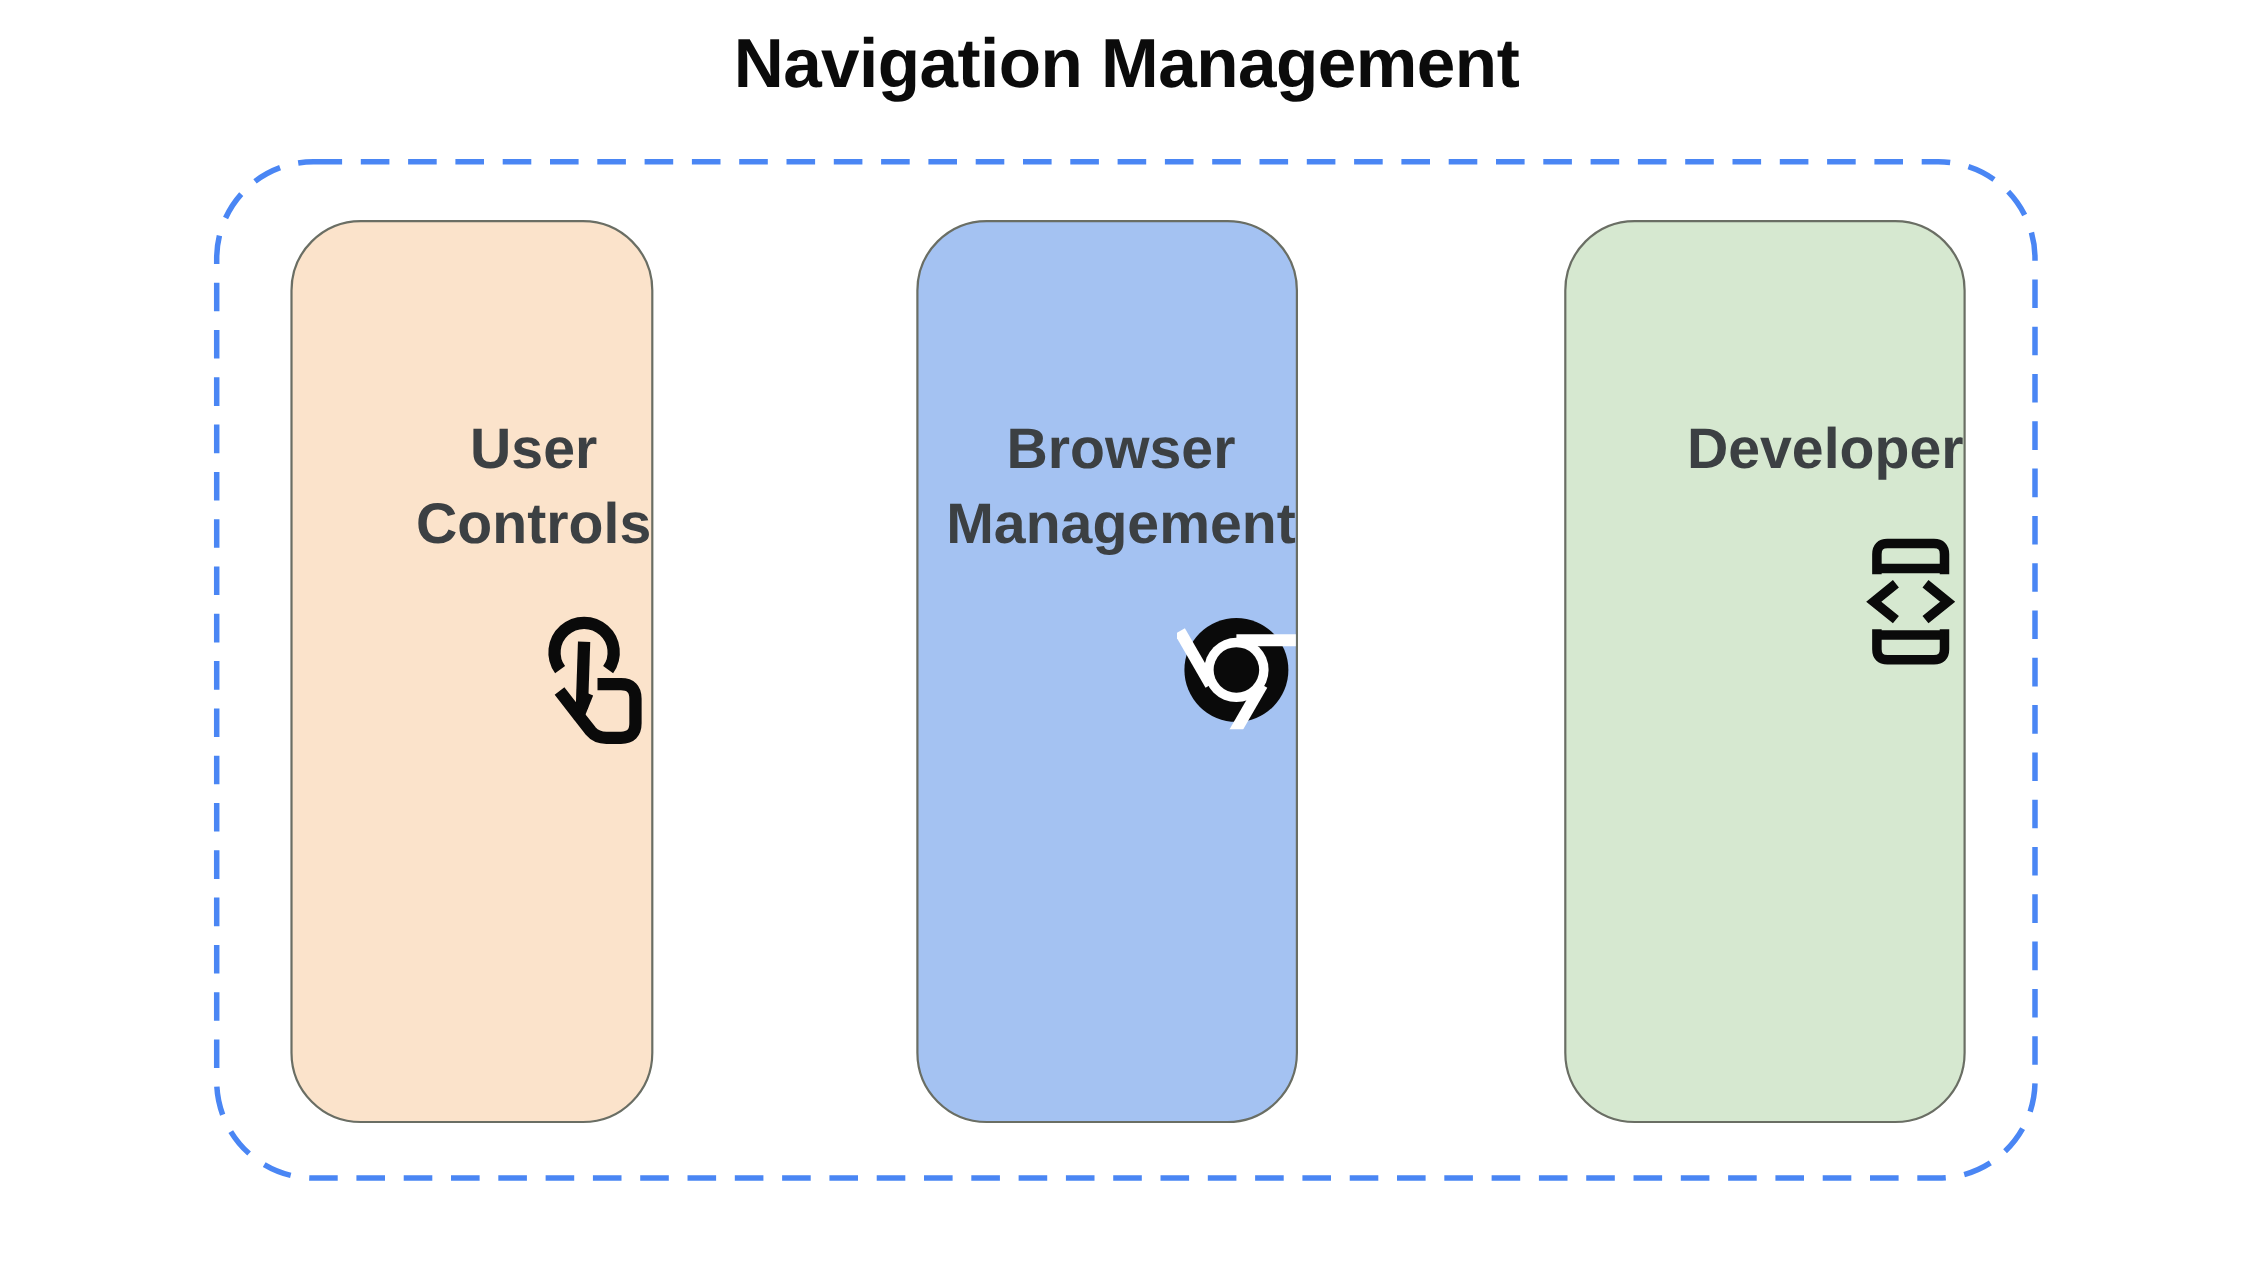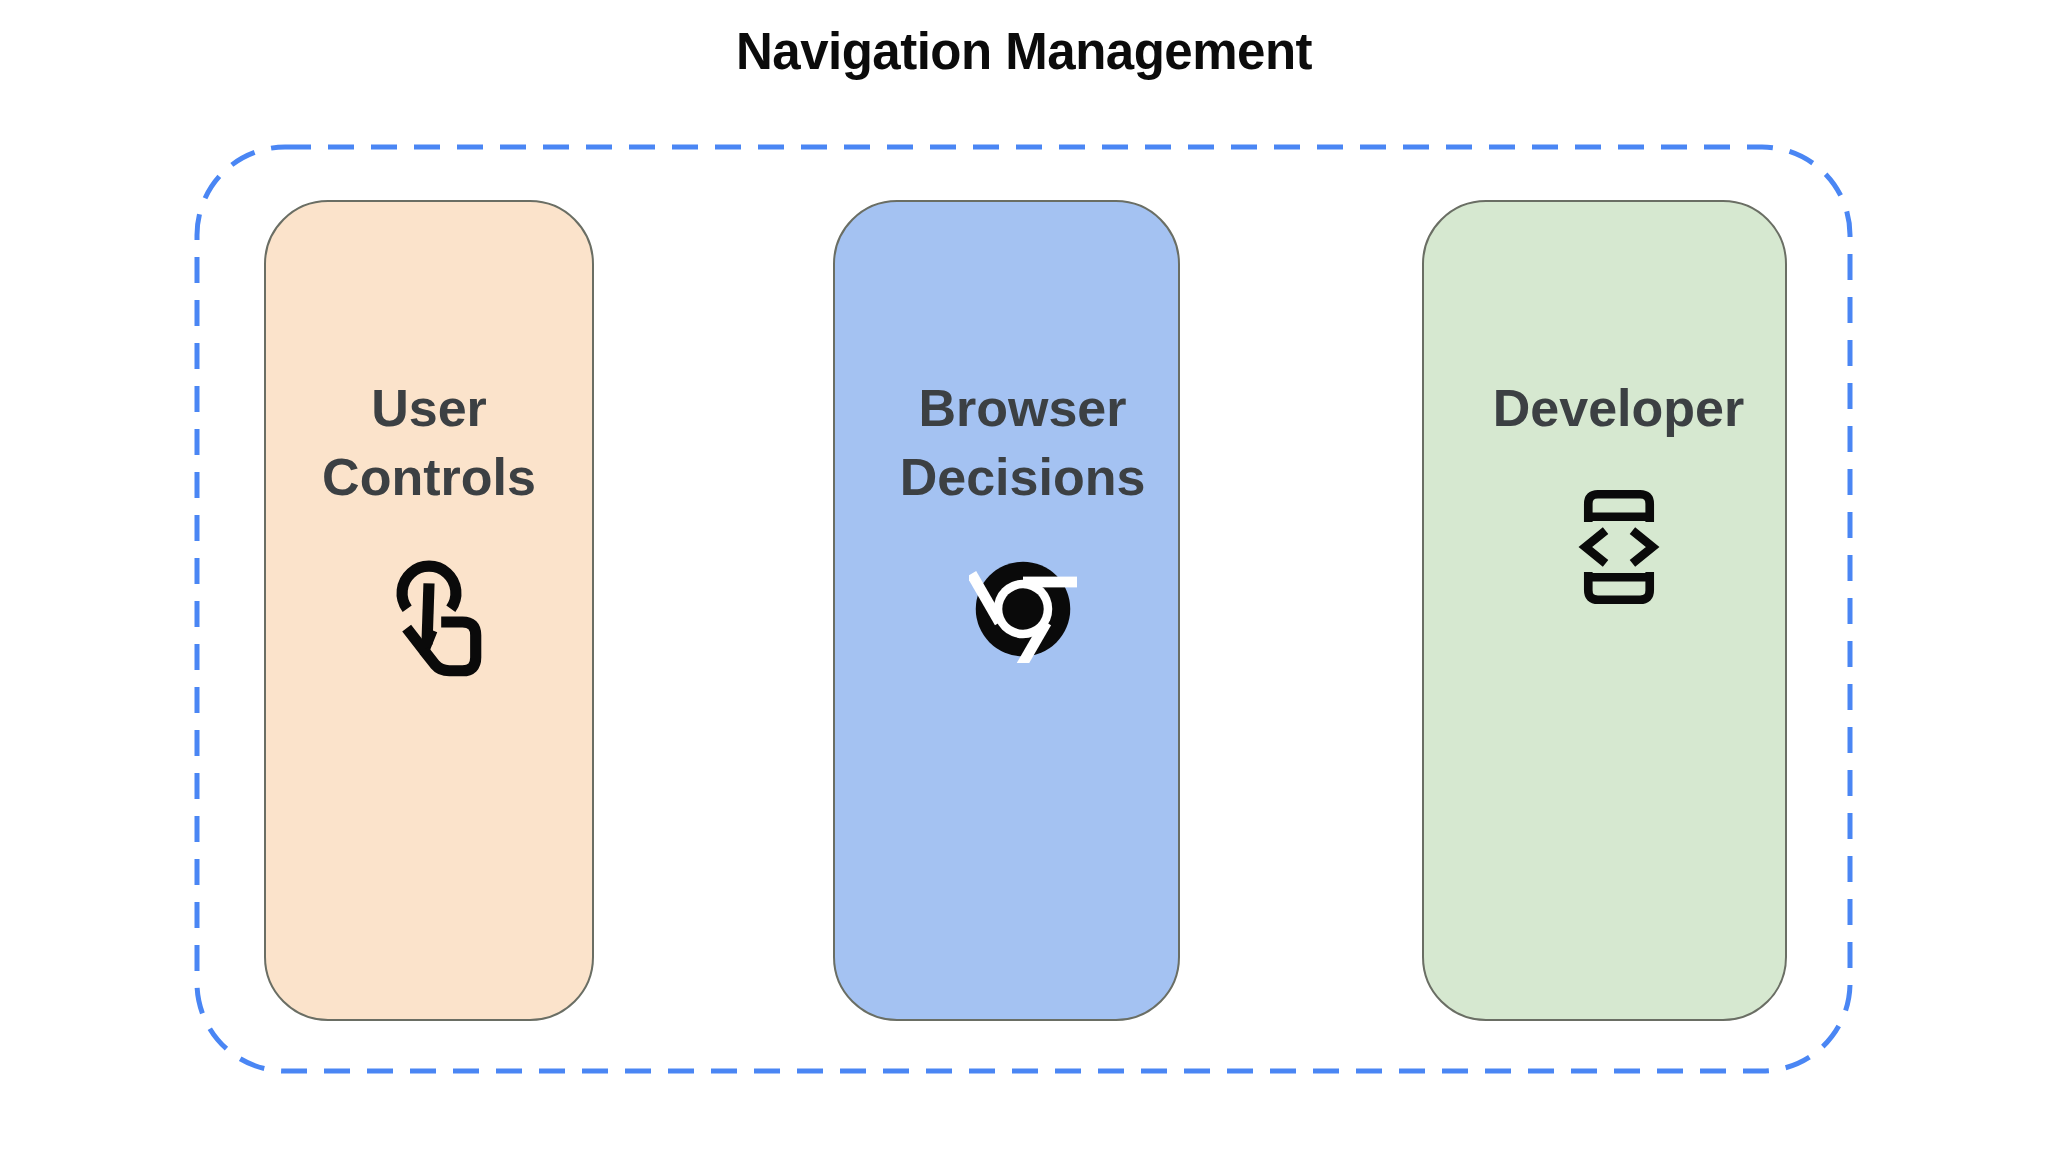--- a/index.html
+++ b/index.html
@@ -2,28 +2,28 @@
 <html><head>
 <meta charset="utf-8">
 <style>
   html,body{margin:0;padding:0;background:#ffffff;}
   body{
     width:2048px;height:1152px;position:relative;overflow:hidden;
     font-family:"Liberation Sans", sans-serif;
   }
   .title{
     position:absolute;left:0;top:22px;width:2048px;margin:0;
-    text-align:center;font-size:51px;font-weight:700;color:#0b0b0b;
+    text-align:center;font-size:63px;font-weight:700;color:#0b0b0b;
     letter-spacing:-0.5px;
   }
   .boundary-svg{position:absolute;left:0;top:0;width:2048px;height:1152px;pointer-events:none;}
   .card{
     position:absolute;top:200px;height:821px;box-sizing:border-box;
     border:2px solid #6a6e64;border-radius:64px;
-    display:flex;flex-direction:column;align-items:center;
+    display:flex;flex-direction:column;align-items:flex-end;
     padding-top:172px;gap:44px;
   }
   .card-1{left:264px;width:330px;}
   .card-2{left:833px;width:347px;}
   .card-3{left:1422px;width:365px;}
   .card-label{
     text-align:center;font-size:52px;line-height:1.32;font-weight:700;
     color:#3c4043;letter-spacing:0px;
   }
   .icon-box{display:flex;align-items:flex-start;justify-content:center;}
@@ -55,21 +55,21 @@
         <path d="M38,72 L55,94 L63,74"></path>
 
         <path d="M55,94 L66,108 Q71,114 80,114 L93,114 Q106,114 106,101 L106,79 Q106,66 93,66 L72,66"></path>
       </svg>
     </div>
   </div>
 
   <div class="card card-2" style="background: rgb(164, 194, 242); padding-left: 32px;">
     <div class="card-label">
       <div>Browser</div>
-      <div>Decisions</div>
+      <div>Management</div>
     </div>
     <div class="icon-box">
       <svg width="108" height="108" viewBox="0 0 48 48" xmlns="http://www.w3.org/2000/svg">
         <circle cx="24" cy="24" r="21" fill="#0a0a0a"></circle>
         <g transform="rotate(-30 24 24)">
           <rect x="9.6" y="-1" width="4.8" height="25" fill="#ffffff" transform="rotate(0 24 24)"></rect>
           <rect x="9.6" y="-1" width="4.8" height="25" fill="#ffffff" transform="rotate(120 24 24)"></rect>
           <rect x="9.6" y="-1" width="4.8" height="25" fill="#ffffff" transform="rotate(240 24 24)"></rect>
         </g>
         <circle cx="24" cy="24" r="13" fill="#ffffff"></circle>

